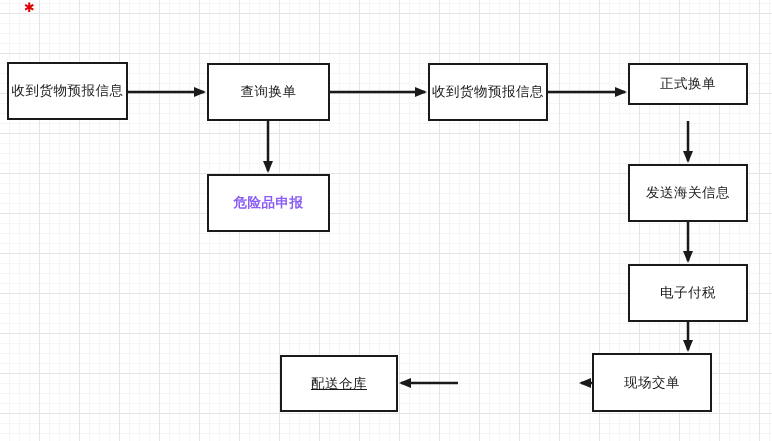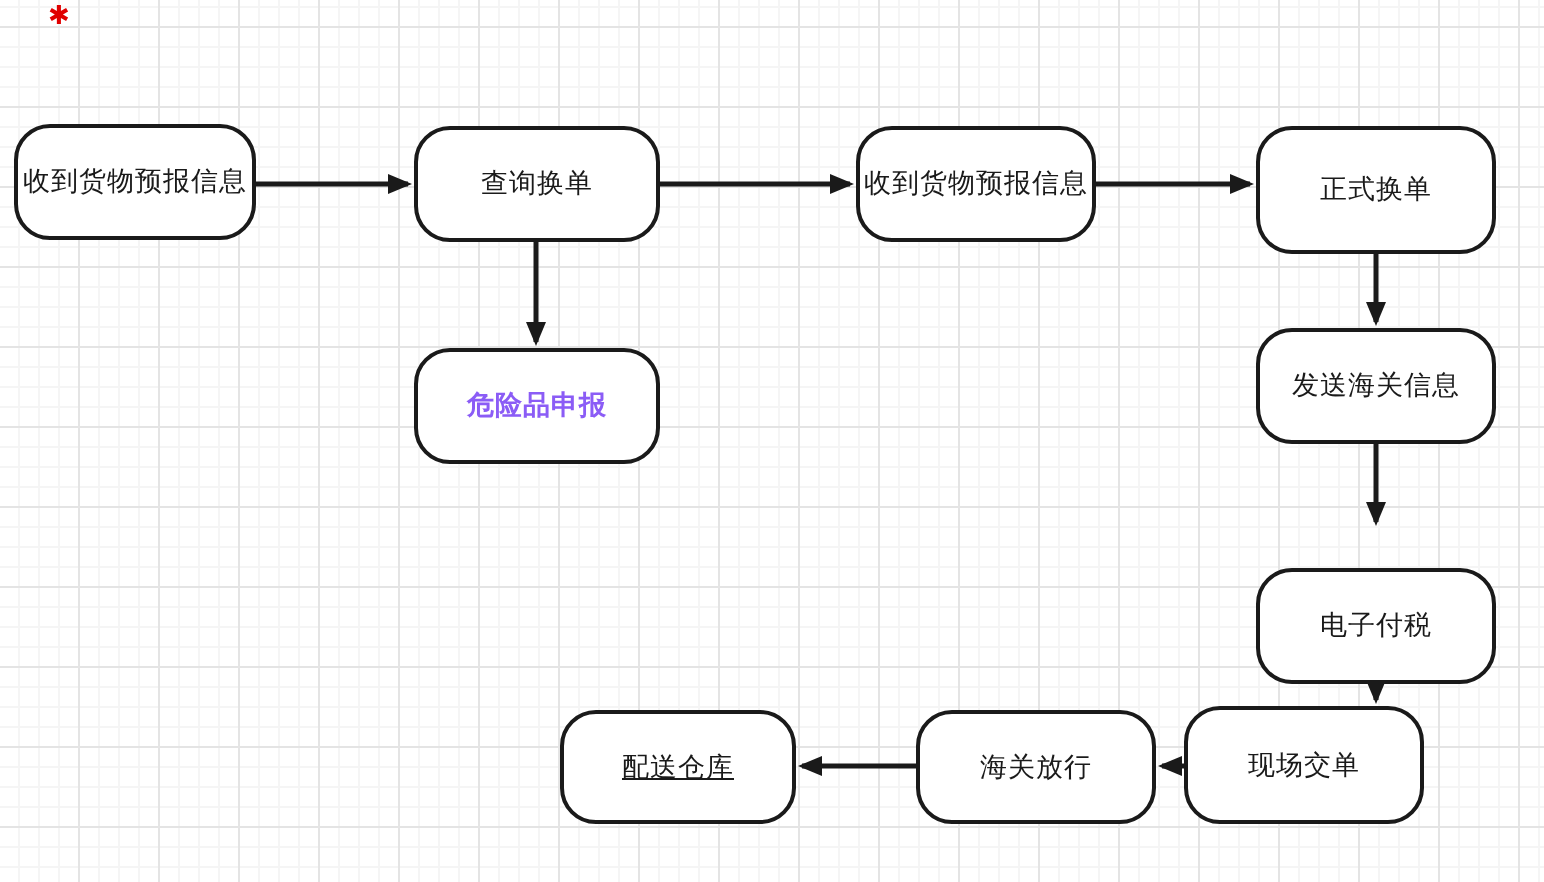--- a/index.html
+++ b/index.html
@@ -30,21 +30,21 @@
     line-height: 14px;
     color: #e00000;
     font-weight: bold;
     user-select: none;
   }
   .node {
     position: absolute;
     box-sizing: border-box;
     background: #ffffff;
     border: 2.5px solid #1a1a1a;
-    border-radius: 18px;
+    border-radius: 0;
     display: flex;
     align-items: center;
     justify-content: center;
     font-size: 13.5px;
     color: #1a1a1a;
     letter-spacing: 0.5px;
     text-align: center;
     cursor: default;
   }
   .node-danger {
@@ -89,41 +89,38 @@
   </div>
 
   <div class="node" style="left:207px; top:63px;  width:123px; height:58px;">
     <span>查询换单</span>
   </div>
 
   <div class="node" style="left:428px; top:63px;  width:120px; height:58px;">
     <span>收到货物预报信息</span>
   </div>
 
-  <div class="node" style="left:628px; top:63px;  width:120px; height:64px;">
+  <div class="node" style="left:628px; top:63px;  width:120px; height:42px;">
     <span>正式换单</span>
   </div>
 
   <div class="node node-danger" style="left:207px; top:174px; width:123px; height:58px;">
     <span>危险品申报</span>
   </div>
 
   <div class="node" style="left:628px; top:164px; width:120px; height:58px;align-items:center;">
     <span>发送海关信息</span>
   </div>
 
-  <div class="node" style="left:628px; top:264px; width:120px; height:58px;margin-top:20px;">
+  <div class="node" style="left:628px; top:264px; width:120px; height:58px;">
     <span>电子付税</span>
   </div>
 
   <div class="node" style="left:592px; top:353px; width:120px; height:59px;">
     <span>现场交单</span>
   </div>
 
-  <div class="node" style="left:458px; top:355px; width:120px; height:57px;">
-    <span>海关放行</span>
-  </div>
 
   <div class="node" style="left:280px; top:355px; width:118px; height:57px;text-decoration:underline;">
     <span>配送仓库</span>
   </div>
 
 </div>
 
 </body></html>

